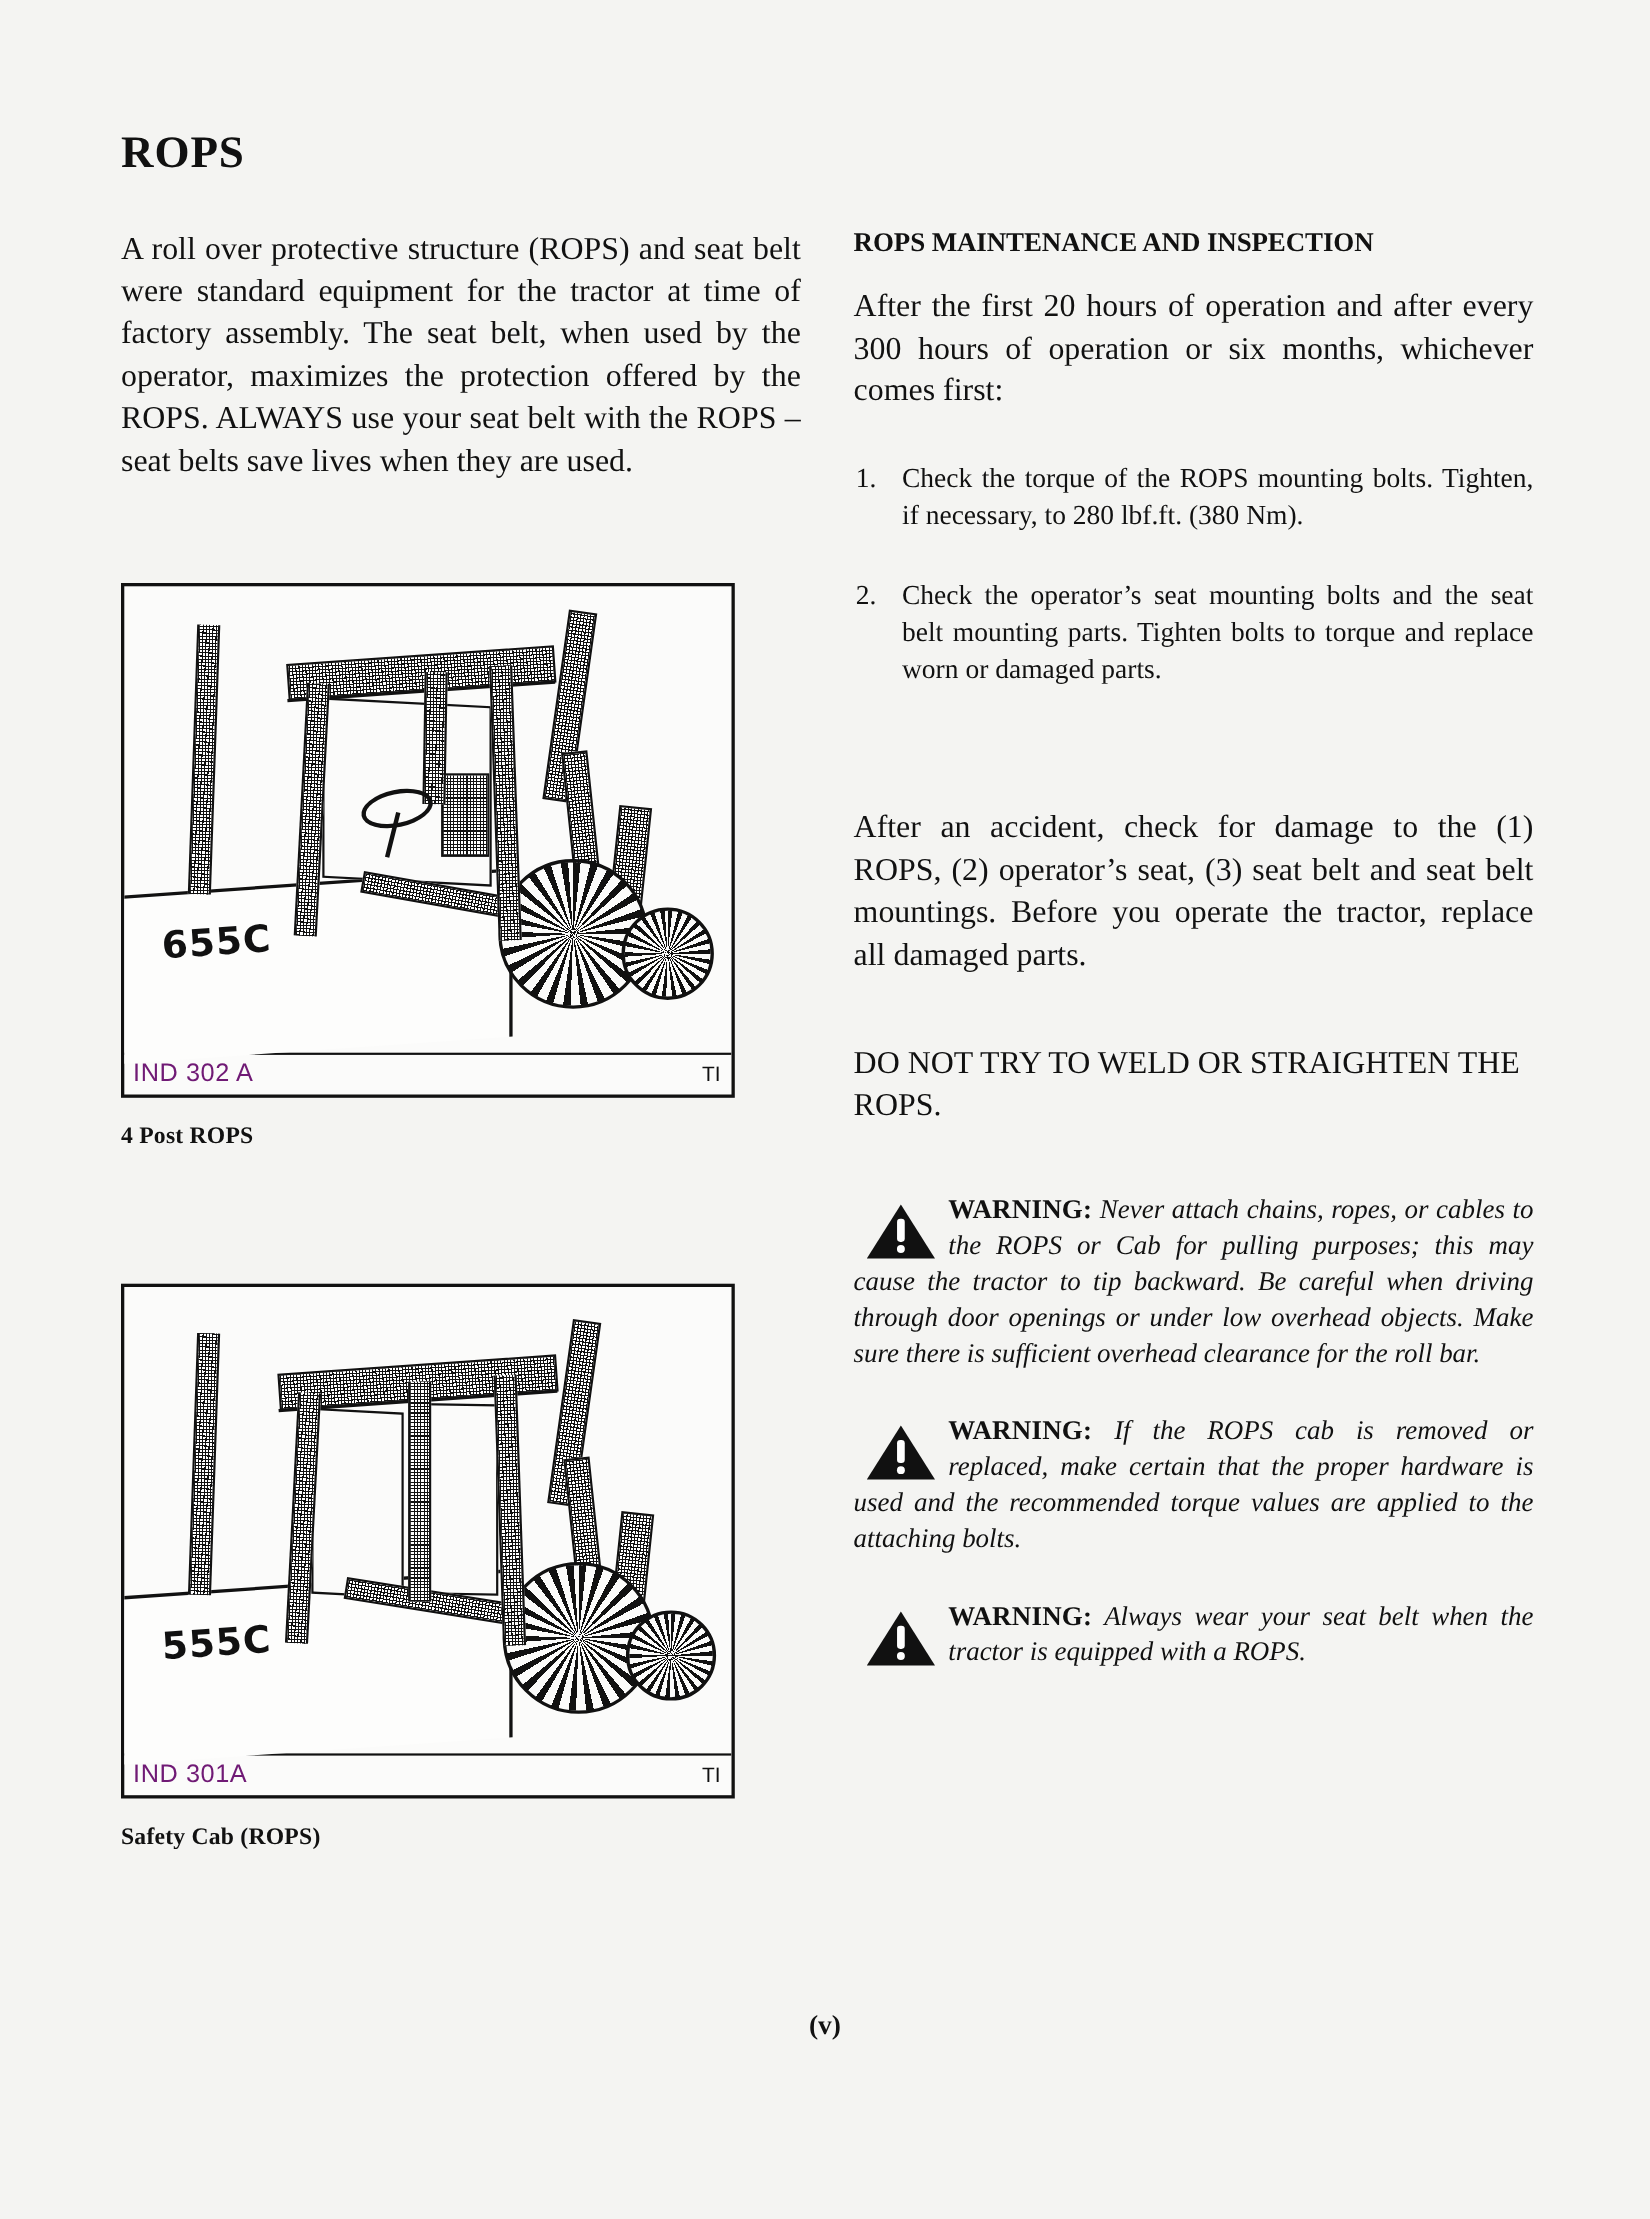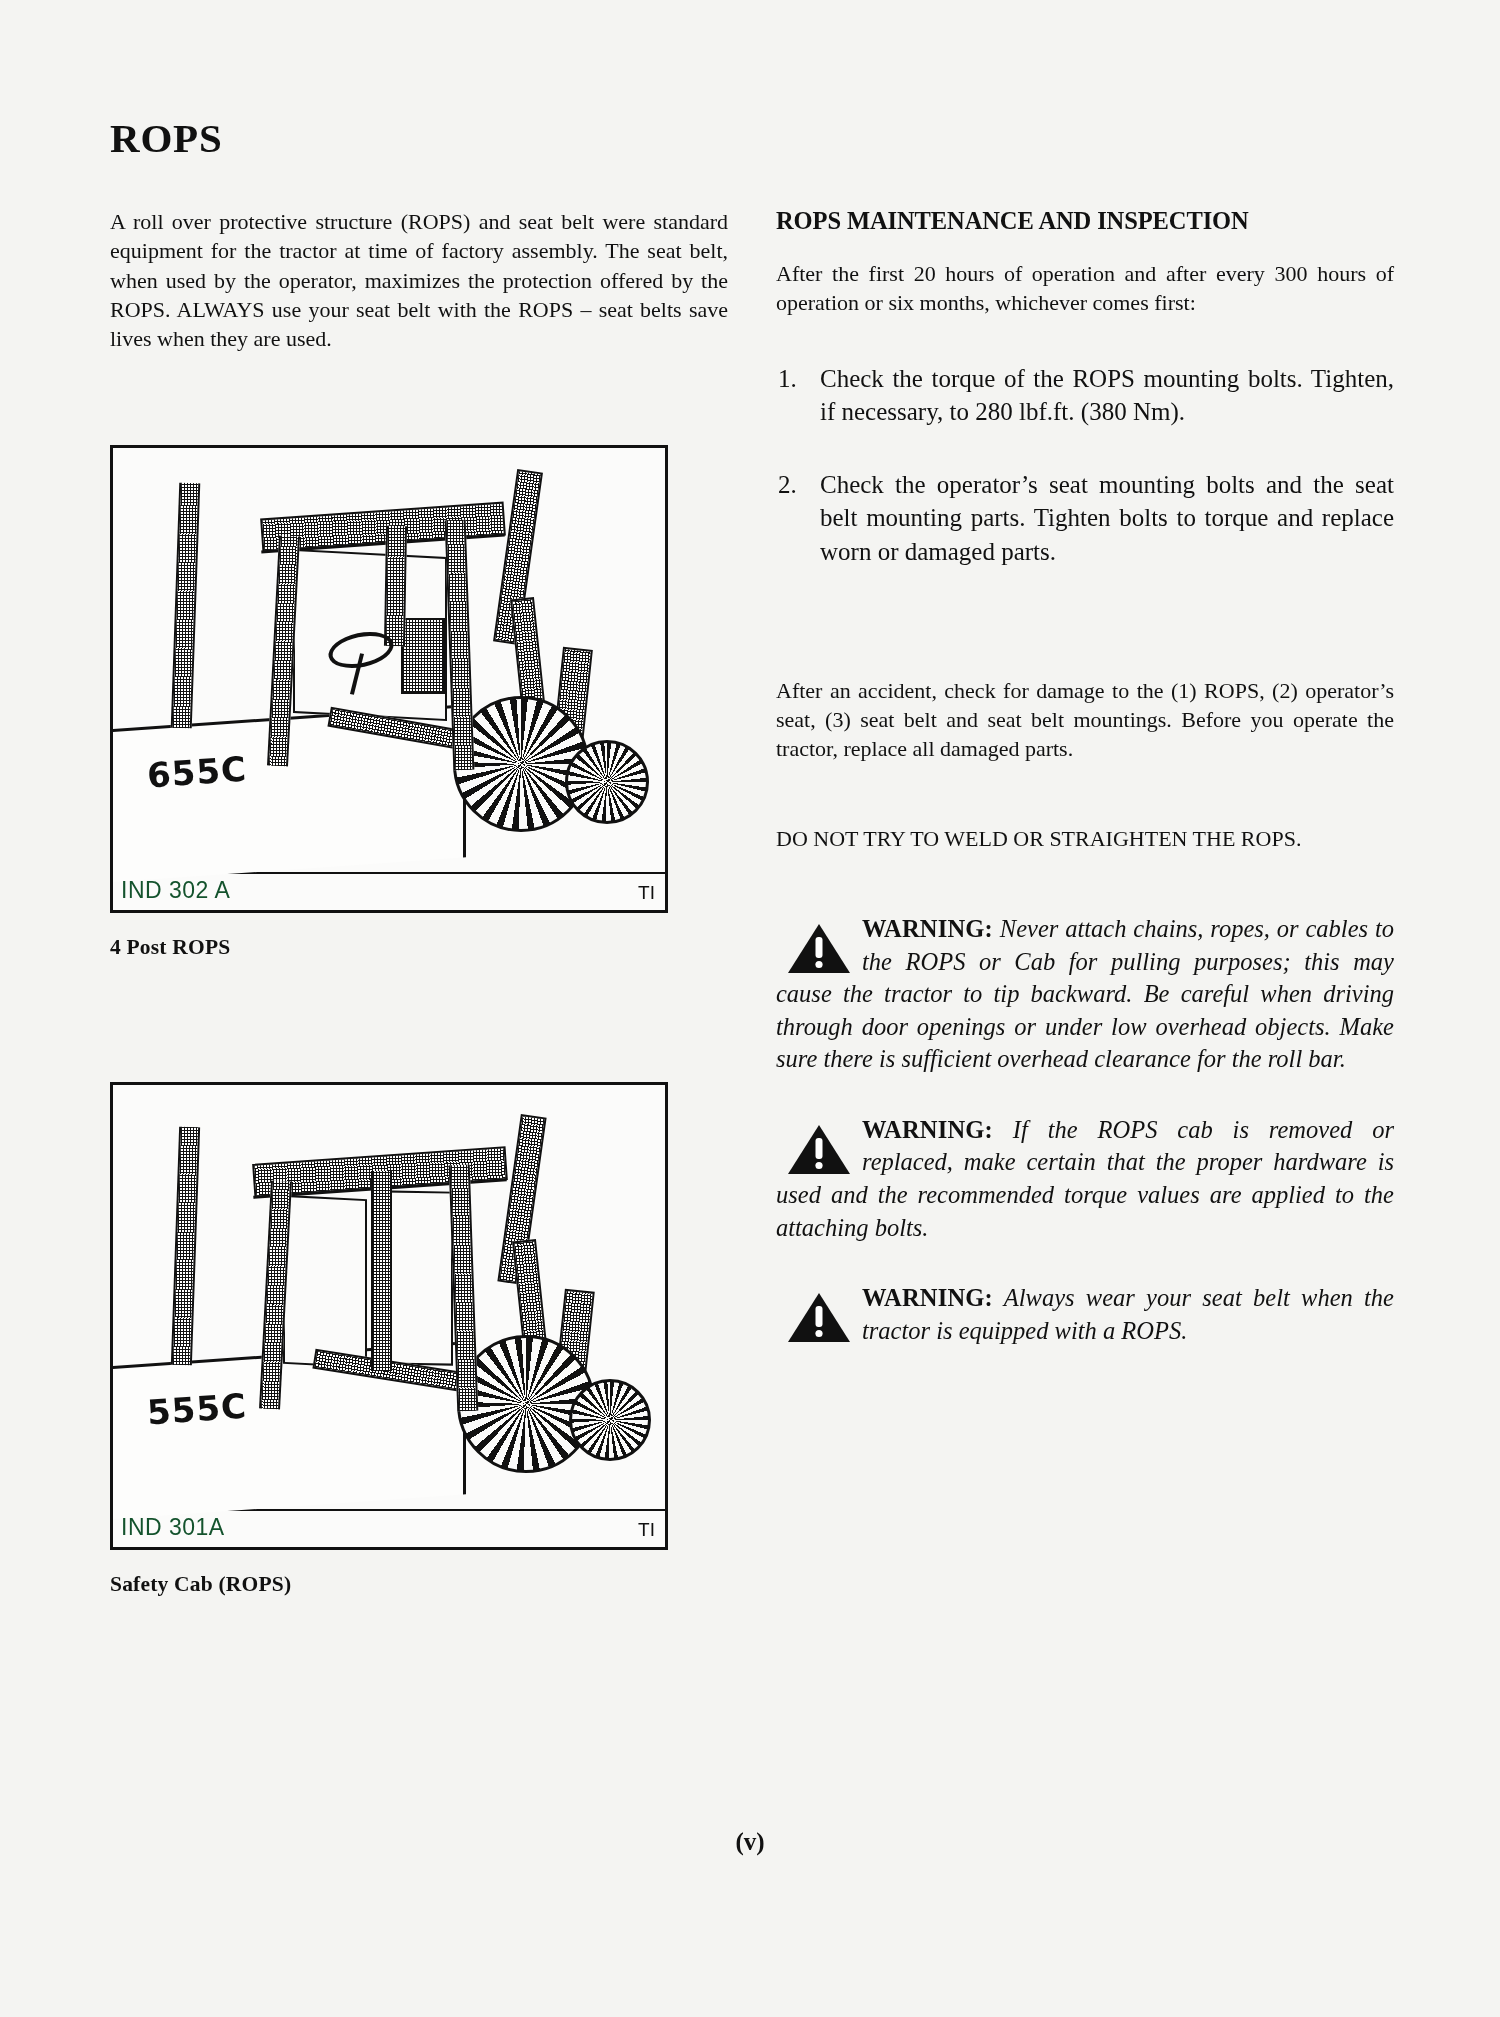--- a/index.html
+++ b/index.html
@@ -55,21 +55,21 @@
     font-size: 24.5px;
     font-weight: bold;
     letter-spacing: -0.1px;
     margin: 0 0 24px 0;
     line-height: 1.15;
     white-space: nowrap;
   }
   h2.section-head.wide { letter-spacing: -0.7px; }
 
   p.body {
-    font-size: 22px;
+    font-size: 29px;
     line-height: 1.33;
     margin: 0 0 26px 0;
     text-align: justify;
     text-justify: inter-word;
   }
   p.ragged { text-align: left; }
 
   
   ol.numlist {
     margin: 44px 0 0 0;
@@ -108,21 +108,21 @@
     font-weight: bold;
     letter-spacing: 0.2px;
   }
   .fig-id {
     position: absolute;
     left: 8px;
     bottom: 6px;
     font-family: "Liberation Sans", "DejaVu Sans", sans-serif;
     font-size: 23px;
     letter-spacing: 0.5px;
-    color: #14532d;
+    color: #701a75;
     background: transparent;
     z-index: 6;
   }
   .fig-corner {
     position: absolute;
     right: 10px;
     bottom: 6px;
     font-family: "Liberation Sans", "DejaVu Sans", sans-serif;
     font-size: 19px;
     color: #111;

